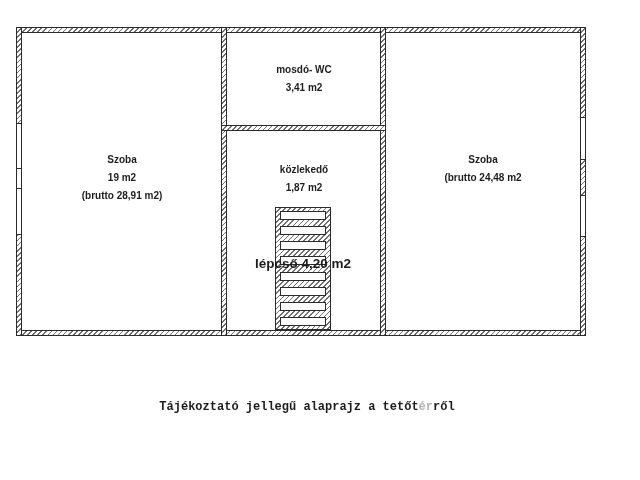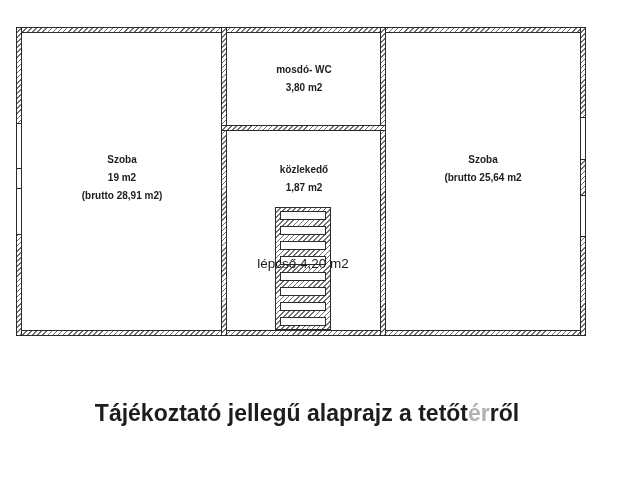--- a/index.html
+++ b/index.html
@@ -49,28 +49,29 @@
     transform:translateX(-50%);
     text-align:center;
     font-size:10px;font-weight:600;line-height:18px;
     white-space:nowrap;
     z-index:3;
   }
   .pre{white-space:pre;}
   .stairs-label{
     position:absolute;
     transform:translateX(-50%);
-    font-size:13.5px;font-weight:400;white-space:nowrap;
+    font-size:13.5px;font-weight:700;white-space:nowrap;
     z-index:4;
   }
   .caption{
     position:absolute;
     transform:translateX(-50%);
-    font-size:23px;font-weight:600;white-space:nowrap;
+    font-size:12px;font-weight:600;white-space:nowrap;
     z-index:3;
+    font-family:Liberation Mono, monospace;
   }
   .caption .light{color:#b3b3b3;}
 </style>
 </head>
 <body>
 
 <div class="abs" style="left:0;top:0;width:640px;height:480px;">
 
   <div class="wall" style="left:16px;top:27px;width:570px;height:6px;"></div>
   <div class="wall" style="left:16px;top:330px;width:570px;height:6px;"></div>
@@ -100,30 +101,30 @@
   </div>
 
   <div class="room-label" style="left:122px;top:151px;">
     <div>Szoba</div>
     <div>19 m2</div>
     <div>(brutto 28,91 m2)</div>
   </div>
 
   <div class="room-label" style="left:304px;top:61px;">
     <div>mosdó- WC</div>
-    <div>3,80 m2</div>
+    <div>3,41 m2</div>
   </div>
 
   <div class="room-label" style="left:304px;top:161px;text-align:center;">
     <div>közlekedő</div>
     <div>1,87 m2</div>
   </div>
 
   <div class="room-label" style="left:483px;top:151px;">
     <div>Szoba</div>
-    <div>(brutto 25,64 m2</div>
+    <div>(brutto 24,48 m2</div>
   </div>
 
   <div class="stairs-label" style="left:303px;top:256px;">lépcső 4,20 m2</div>
 
   <div class="caption" style="left:307px;top:400px;"><span>Tájékoztató jellegű alaprajz a tetőt</span><span class="light">ér</span><span>ről</span></div>
 
 </div>
 
 </body></html>

